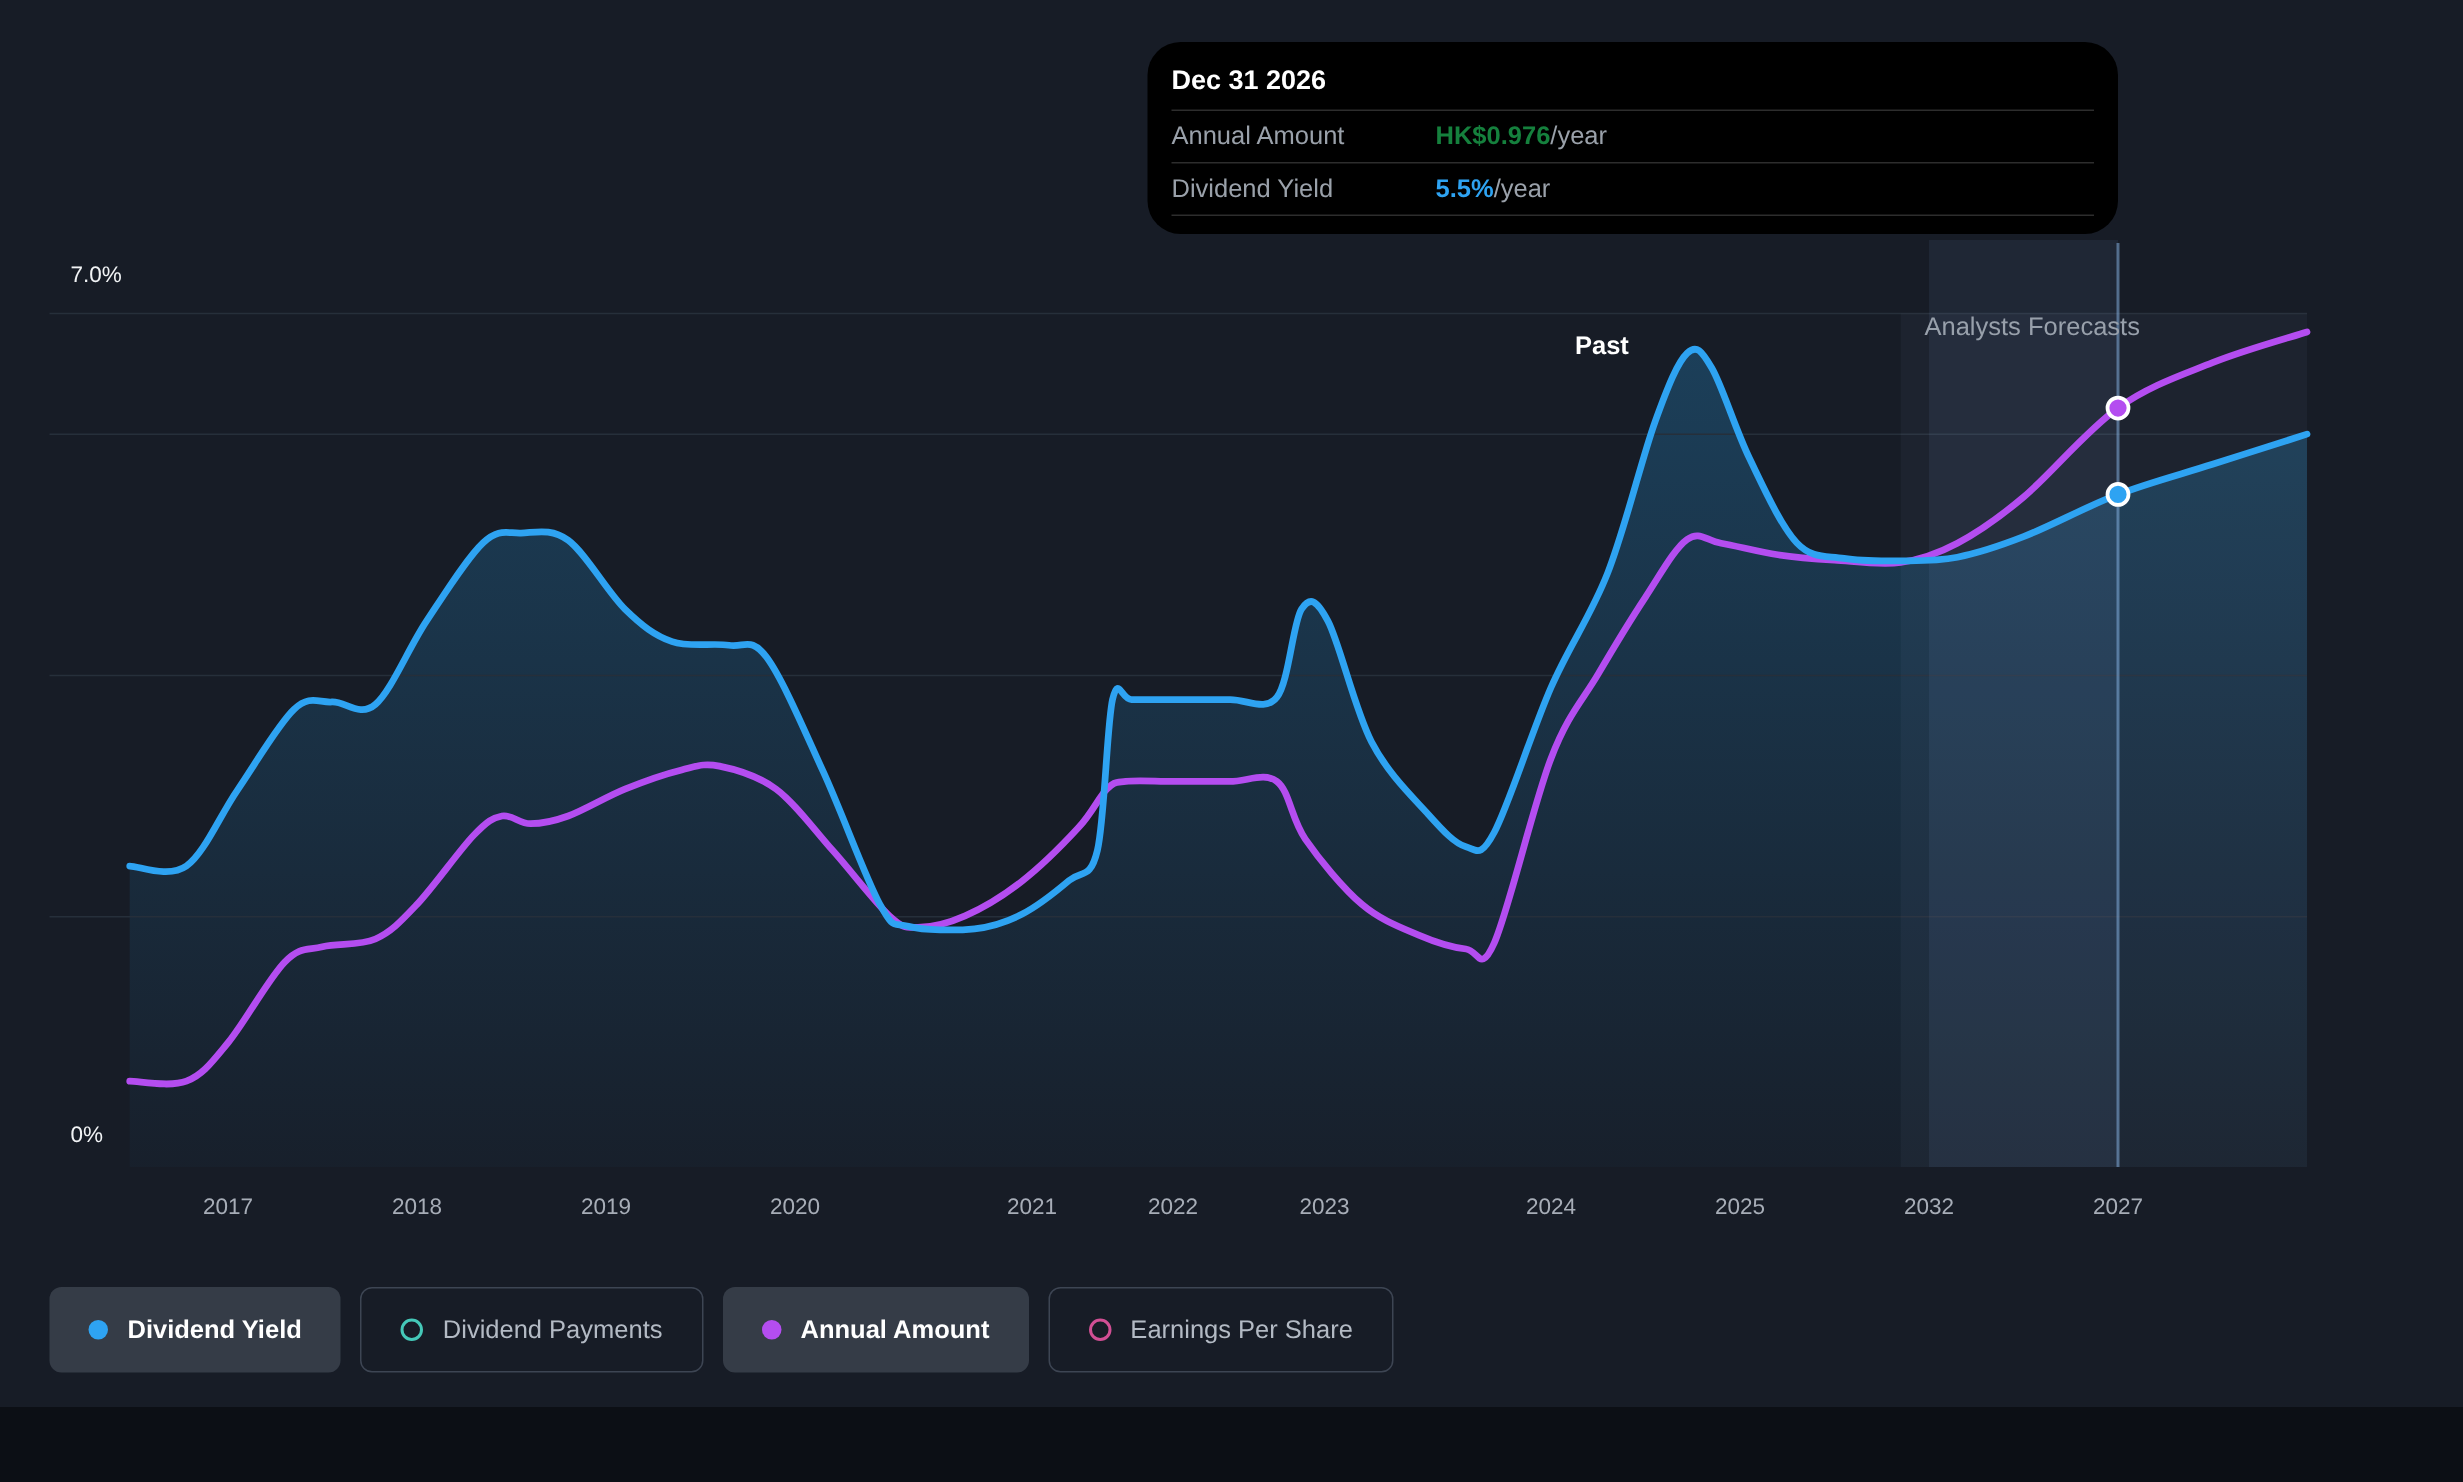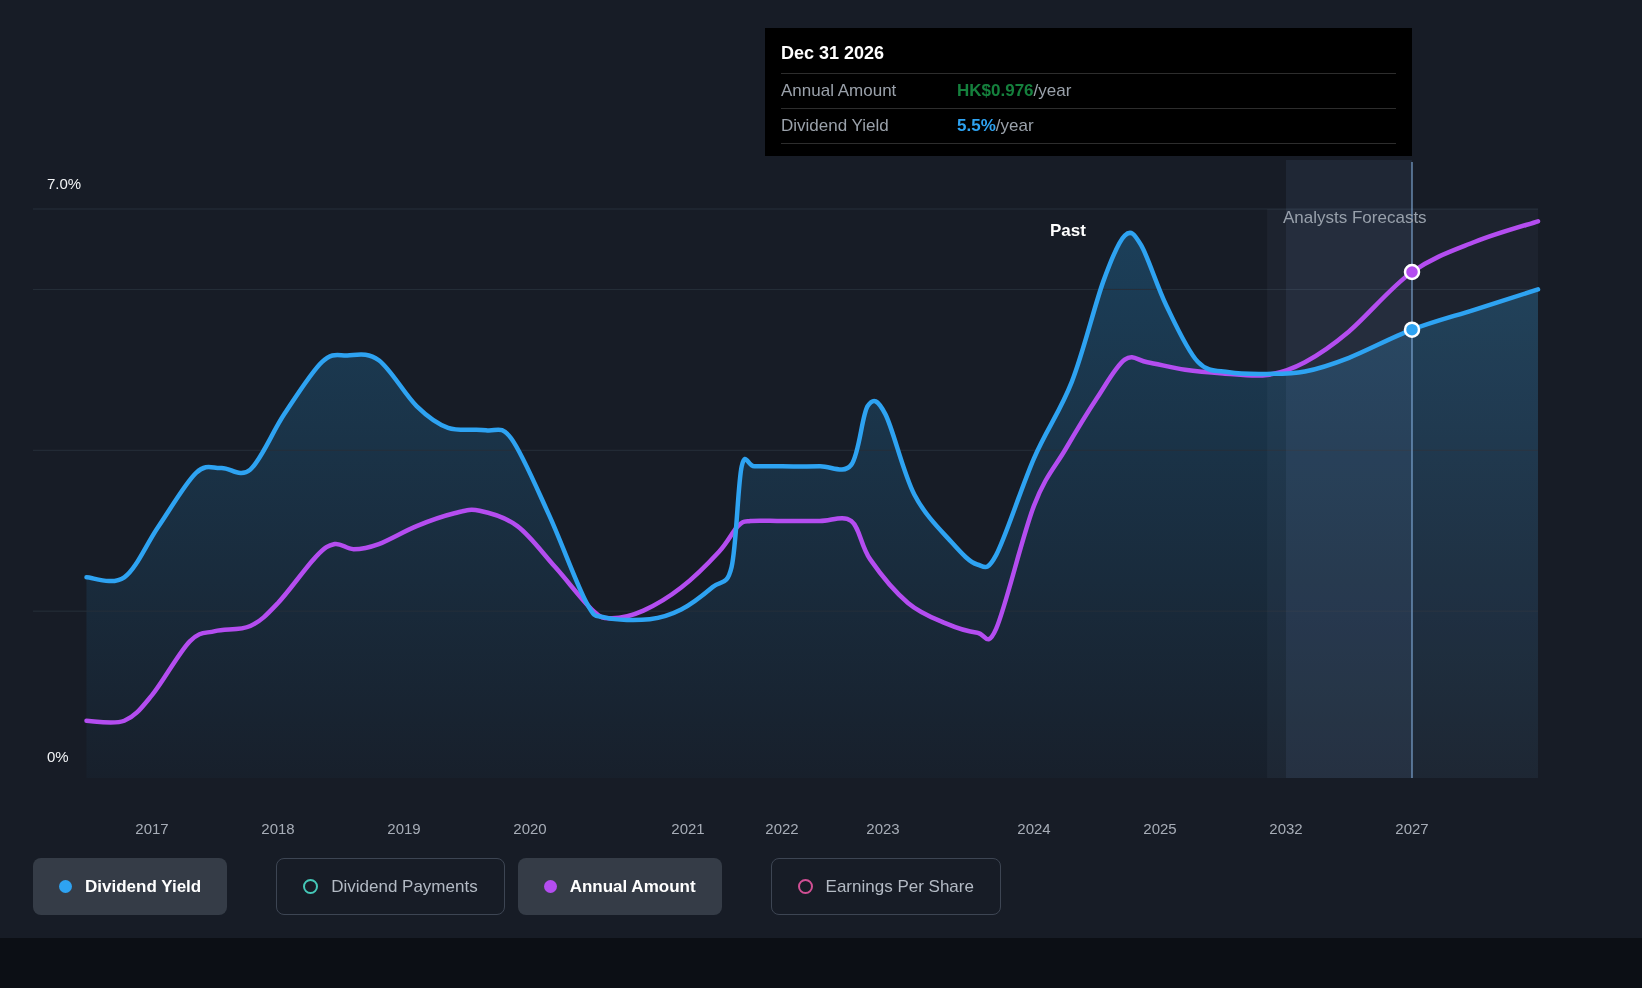--- a/index.html
+++ b/index.html
@@ -6,44 +6,44 @@
   .stage{
     position:relative;width:1642px;height:988px;overflow:hidden;
     background:#171c26;
     font-family:"Liberation Sans", sans-serif;
   }
   #chart-svg{position:absolute;left:0;top:0;z-index:1;}
 
   
   .tooltip{
     position:absolute;left:765px;top:28px;width:647px;
-    background:#000;z-index:6;box-sizing:border-box;
+    background:#000;z-index:6;box-sizing:border-box;border-radius:22px;
   }
   .tt-title{padding:15px 16px 9px 16px;color:#fff;font-size:18px;font-weight:700;}
   .tt-row{display:flex;margin:0 16px;padding:7px 0;border-top:1px solid #2d2d2d;font-size:17px;align-items:baseline;}
   .tt-label{width:176px;color:#9aa1aa;flex:0 0 auto;}
   .tt-val{font-weight:700;}
   .tt-val.purple{color:#15803d;}
   .tt-val.blue{color:#2ea3f2;}
   .tt-suffix{color:#9aa1aa;}
   .tt-bottom{margin:0 16px;border-top:1px solid #2d2d2d;height:12px;}
 
   
   .y-label{position:absolute;color:#f1f3f5;font-size:15px;font-weight:500;z-index:3;}
   .y-top{left:47px;top:175px;}
   .y-bottom{left:47px;top:748px;}
-  .x-lab{position:absolute;top:796px;width:90px;text-align:center;color:#a7adb7;font-size:15px;z-index:3;margin-top:24px;}
+  .x-lab{position:absolute;top:796px;width:90px;text-align:center;color:#a7adb7;font-size:15px;z-index:3;}
   .past-label{position:absolute;left:1050px;top:221px;width:200px;color:#ffffff;font-size:17px;font-weight:600;z-index:3;}
   .forecast-label{position:absolute;left:1283px;top:208px;color:#98a0ab;font-size:17px;z-index:3;}
 
   
   .legend{position:absolute;left:33px;top:858px;display:flex;gap:13px;z-index:4;}
   .chip{height:57px;border-radius:8px;display:flex;align-items:center;padding:0 26px;gap:13px;font-size:17px;cursor:pointer;box-sizing:border-box;}
   .chip.filled{background:#353c47;color:#ffffff;font-weight:600;}
-  .chip.outline{border:1px solid #3d4553;color:#b3bac4;font-weight:400;margin-left:36px;}
+  .chip.outline{border:1px solid #3d4553;color:#b3bac4;font-weight:400;}
   .dot{width:13px;height:13px;border-radius:50%;flex:0 0 auto;}
   .dot.ring{background:transparent;border:2px solid;width:11px;height:11px;}
 
   .bottom-strip{position:absolute;left:0;right:0;bottom:0;height:50px;background:#0c0f15;z-index:2;}
 </style>
 </head>
 <body>
 
 <div class="stage">
 

